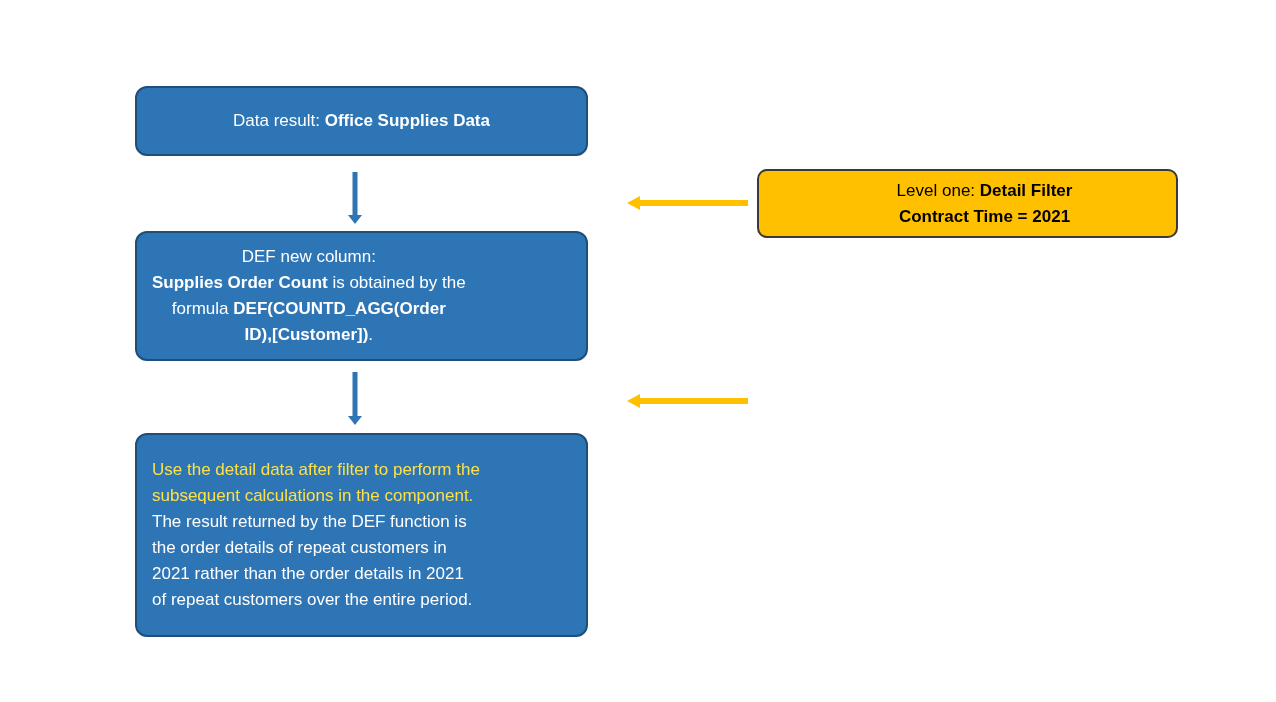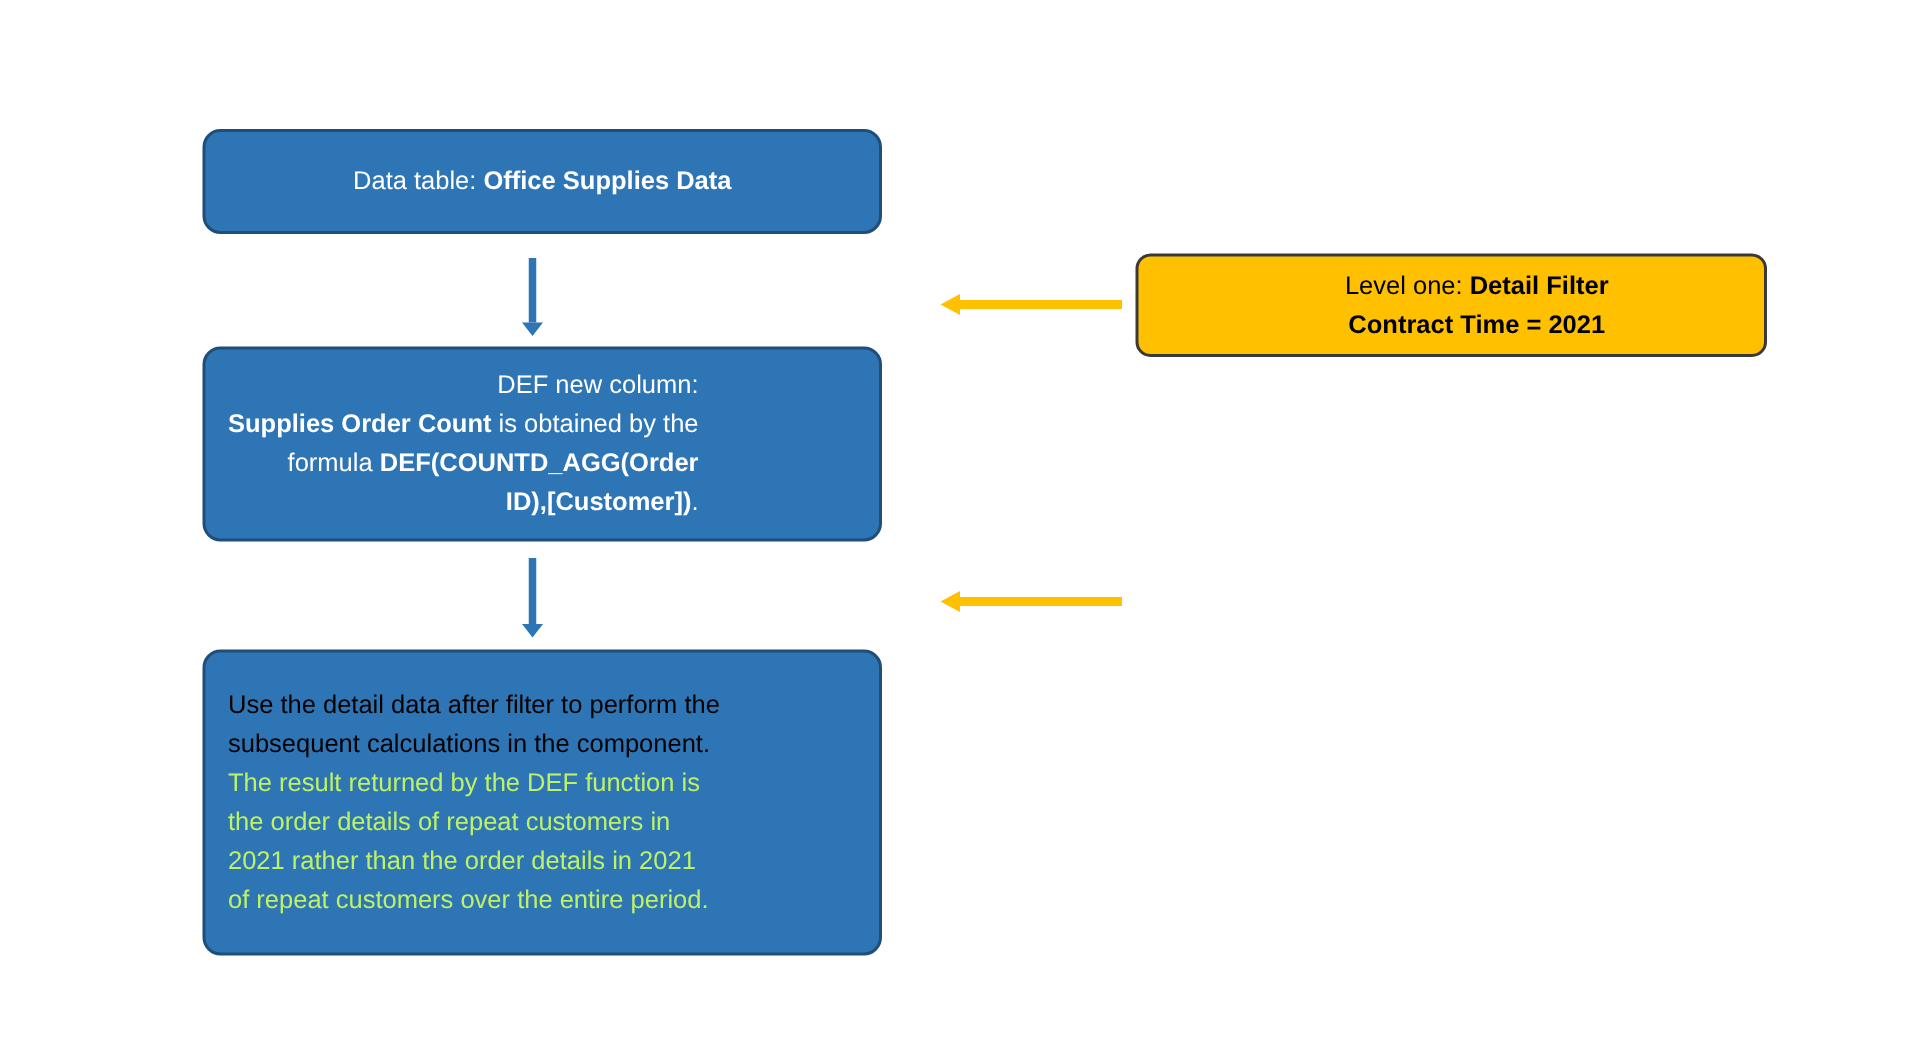--- a/index.html
+++ b/index.html
@@ -29,21 +29,21 @@
     width: 453px;
     background: #2E75B6;
     border: 2px solid #1F4E79;
     border-radius: 12px;
     box-sizing: border-box;
     color: #FFFFFF;
     display: flex;
     align-items: center;
   }
   .flow-box-1 { top: 86px;  height: 70px;  justify-content: center; text-align: center; }
-  .flow-box-2 { top: 231px; height: 130px; padding: 0 15px; text-align: right; }
+  .flow-box-2 { top: 231px; height: 130px; padding: 0 15px; text-align: center; }
   .flow-box-3 { top: 433px; height: 204px; padding: 0 15px; text-align: left; }
 
   
   .callout-box {
     position: absolute;
     left: 757px;
     width: 421px;
     background: #FFC000;
     border: 2px solid #3B3838;
     border-radius: 10px;
@@ -92,44 +92,44 @@
   }
   .arrow-left-1 { top: 196px; }
   .arrow-left-2 { top: 394px; }
 </style>
 </head>
 <body>
 
 <div class="canvas">
 
   <div class="flow-box flow-box-1">
-    <div class="rich"><span>Data table: </span><span class="b">Office Supplies Data</span></div>
+    <div class="rich"><span>Data result: </span><span class="b">Office Supplies Data</span></div>
   </div>
 
   <div class="arrow-down arrow-down-1">
     <div class="stem"></div>
     <div class="head"></div>
   </div>
 
   <div class="flow-box flow-box-2">
     <div class="rich"><span>DEF new column:
 </span><span class="b">Supplies Order Count</span><span> is obtained by the
 formula </span><span class="b">DEF(COUNTD_AGG(Order
 ID),[Customer])</span><span>.</span></div>
   </div>
 
   <div class="arrow-down arrow-down-2">
     <div class="stem"></div>
     <div class="head"></div>
   </div>
 
   <div class="flow-box flow-box-3">
-    <div class="rich"><span style="color: #000000;">Use the detail data after filter to perform the
+    <div class="rich"><span style="color: #fde047;">Use the detail data after filter to perform the
 subsequent calculations in the component.
-</span><span style="color: #bef264; text-align: center;">The result returned by the DEF function is
+</span><span style="color: #ffffff; text-align: center;">The result returned by the DEF function is
 the order details of repeat customers in
 2021 rather than the order details in 2021
 of repeat customers over the entire period.</span></div>
   </div>
 
   <div class="callout-box callout-1">
     <div class="rich"><span>Level one: </span><span class="b">Detail Filter</span><span>
 </span><span class="b">Contract Time = 2021</span></div>
   </div>
 

